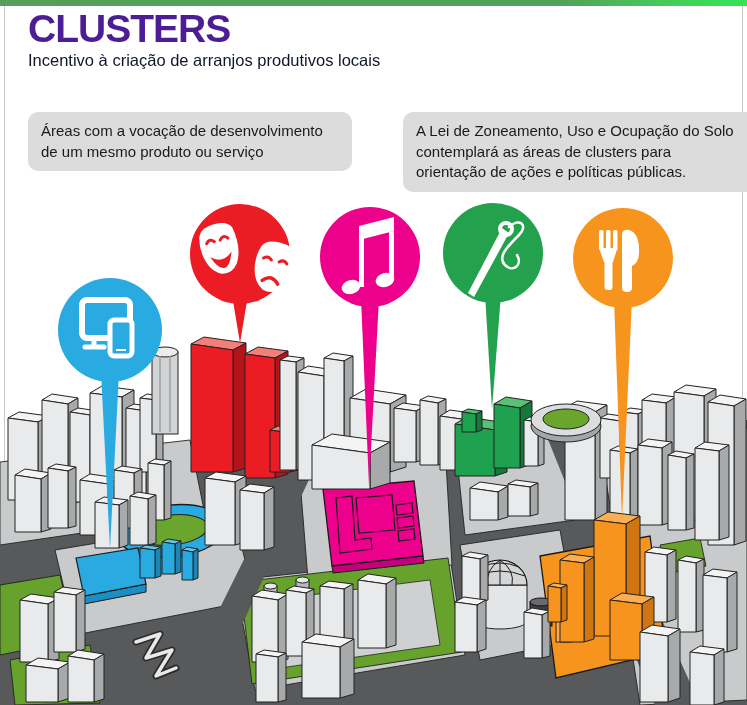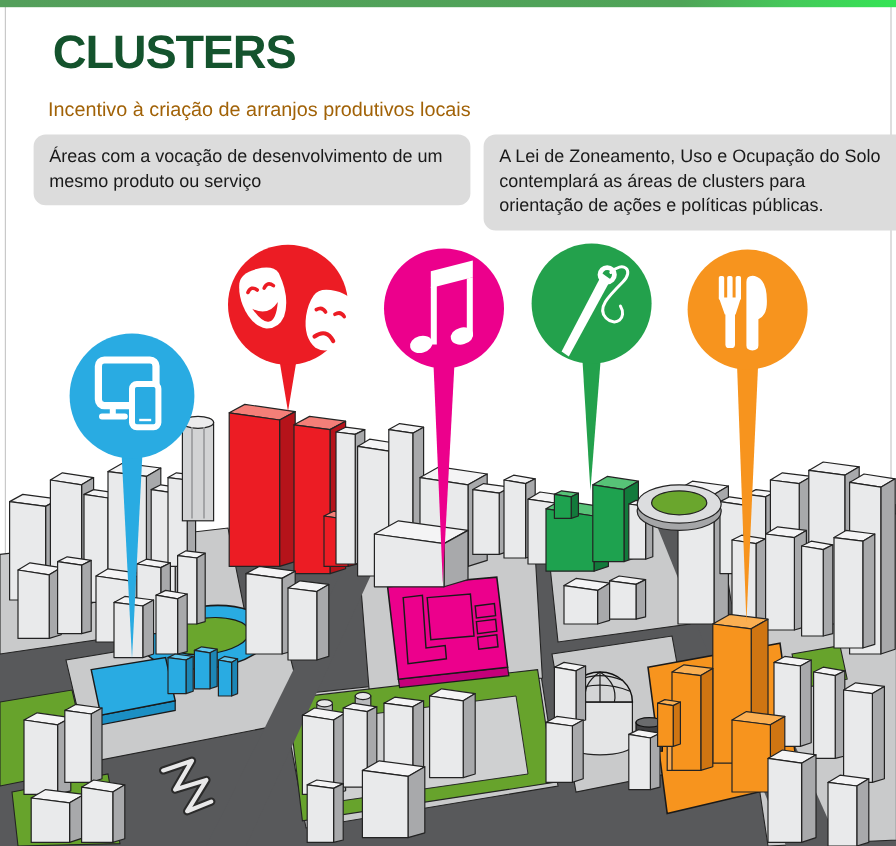--- a/index.html
+++ b/index.html
@@ -3,26 +3,26 @@
 <meta charset="utf-8">
 <style>
   html,body{margin:0;padding:0;width:747px;height:705px;overflow:hidden;background:#fff;
             font-family:"Liberation Sans",sans-serif;}
   #stage{position:relative;width:747px;height:705px;background:#fff;}
   .frame{position:absolute;left:4px;right:4px;top:0;bottom:0;
          border-left:1px solid #c9c9c9;border-right:1px solid #c9c9c9;z-index:0;}
   .topbar{position:absolute;left:0;top:0;width:747px;height:6px;z-index:3;
           background:linear-gradient(90deg,#549f5b 0%,#4fa458 76%,#45c95a 88%,#35e455 100%);}
   .hdr{position:absolute;left:28px;top:8px;z-index:3;}
-  .hdr h1{margin:16px;font-size:39px;font-weight:bold;letter-spacing:-1px;color:#14532d;line-height:1.1;}
-  .hdr .sub{margin:12px;font-size:16.5px;color:#a16207;}
+  .hdr h1{margin:0;font-size:39px;font-weight:bold;letter-spacing:-1px;color:#4c1d95;line-height:1.1;}
+  .hdr .sub{margin:0;font-size:16.5px;color:#0f172a;}
   .callout{position:absolute;top:112px;background:#dcdcdc;border-radius:10px;
            padding:9px 13px;font-size:15px;line-height:1.38;color:#1a1a1a;
            box-sizing:border-box;z-index:3;}
-  .callout.left{left:28px;width:364px;}
+  .callout.left{left:28px;width:324px;}
   .callout.right{left:403px;width:354px;}
   #city{position:absolute;left:0;top:0;z-index:2;}
 </style>
 </head>
 <body>
 
 <div id="stage">
   <div class="frame"></div>
   <div class="topbar"></div>
 

